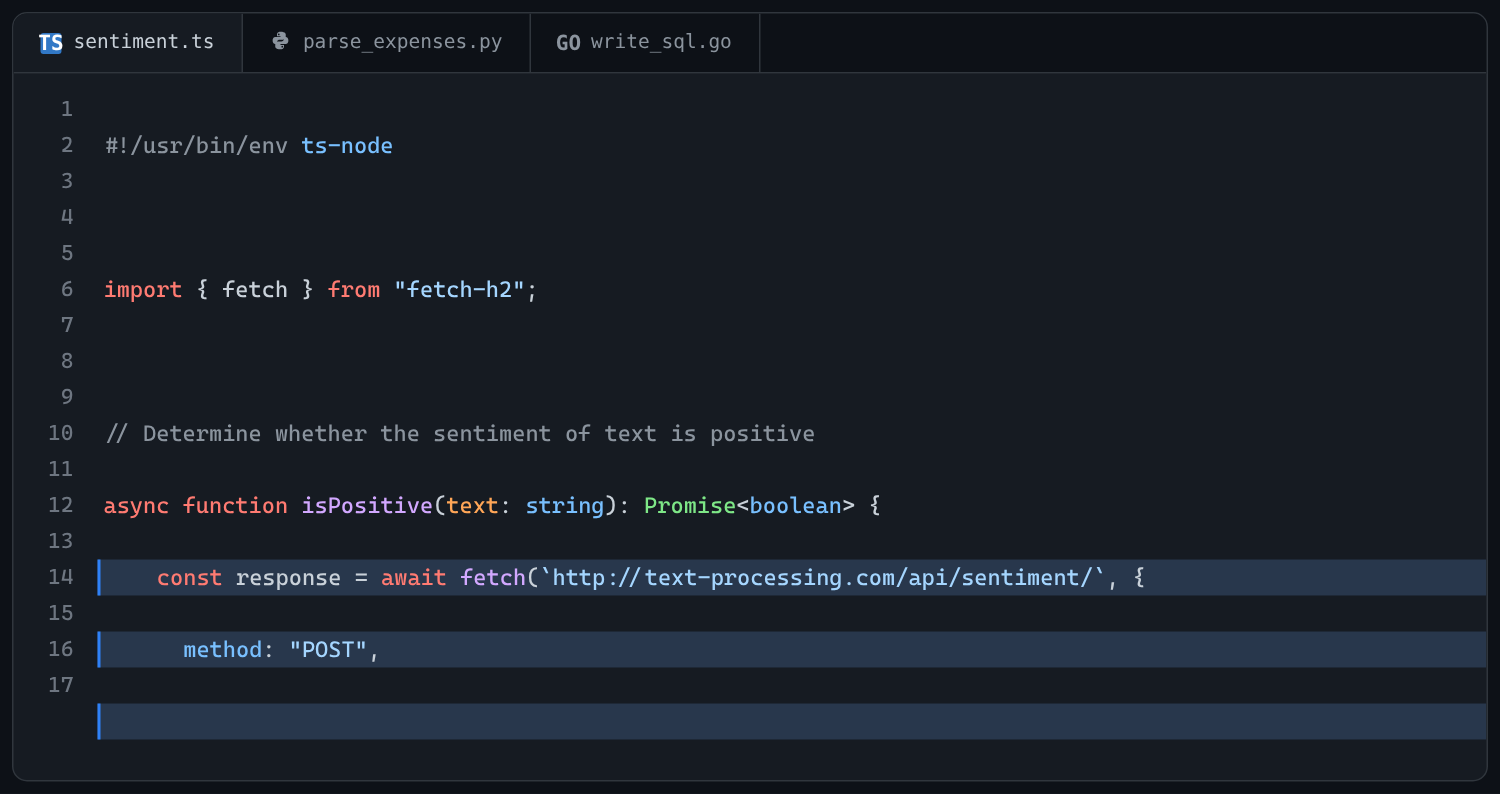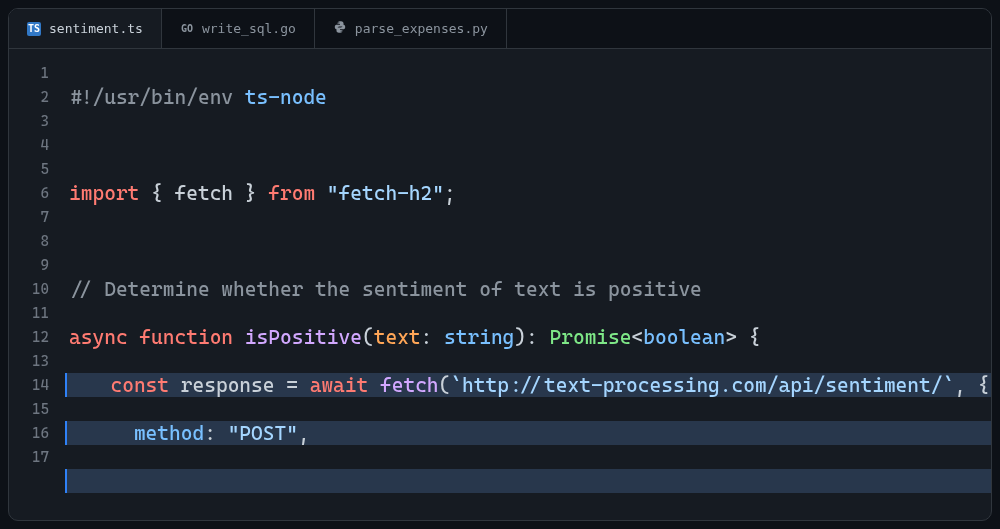--- a/index.html
+++ b/index.html
@@ -43,42 +43,42 @@
   .tab.active {
     background: #161b22;
     color: #c9d1d9;
   }
   .tab .file-icon {
     width: 14px;
     height: 14px;
     display: inline-flex;
     align-items: center;
     justify-content: center;
-    font-size: 10px;
+    font-size: 14px;
     font-weight: bold;
     border-radius: 2px;
   }
   .code-area {
     flex: 1;
     display: flex;
     overflow: hidden;
     padding-top: 12px;
   }
   .gutter {
     width: 56px;
     text-align: right;
     padding-right: 16px;
     color: #6e7681;
     user-select: none;
     font-size: 14.5px;
     line-height: 24px;
   }
   .code {
     flex: 1;
-    font-size: 20px;
+    font-size: 15px;
     line-height: 24px;
     white-space: pre;
     position: relative;
   }
   .code-line {
     position: relative;
     padding-left: 4px;
   }
   .code-line.hl {
     background: rgba(56, 78, 112, 0.55);
@@ -121,31 +121,31 @@
 <body>
 
 <div class="editor-window">
 
   <div class="tabbar">
     <div class="tab active">
       <span class="file-icon" style="background:#3178c6;color:white;">TS</span>
       <span>sentiment.ts</span>
     </div>
     <div class="tab">
-      <span class="file-icon" style="color:#8b949e;">GO</span>
-      <span>write_sql.go</span>
-    </div>
-    <div class="tab">
       <span style="color:#8b949e;">
         <svg width="14" height="14" viewBox="0 0 24 24" fill="currentColor">
             <path d="M12 2C8 2 8 5 8 5v2h4v1H6s-3 0-3 4 3 4 3 4h2v-2s0-3 3-3h4s3 0 3-3V5s0-3-6-3zm-2 2a1 1 0 110 2 1 1 0 010-2z"></path>
             <path d="M12 22c4 0 4-3 4-3v-2h-4v-1h6s3 0 3-4-3-4-3-4h-2v2s0 3-3 3H9s-3 0-3 3v3s0 3 6 3zm2-2a1 1 0 110-2 1 1 0 010 2z"></path>
           </svg>
       </span>
       <span>parse_expenses.py</span>
+    </div>
+    <div class="tab">
+      <span class="file-icon" style="color:#8b949e;">GO</span>
+      <span>write_sql.go</span>
     </div>
   </div>
 
   <div class="code-area">
     <div class="gutter">
       <div>1</div>
       <div>2</div>
       <div>3</div>
       <div>4</div>
       <div>5</div>

